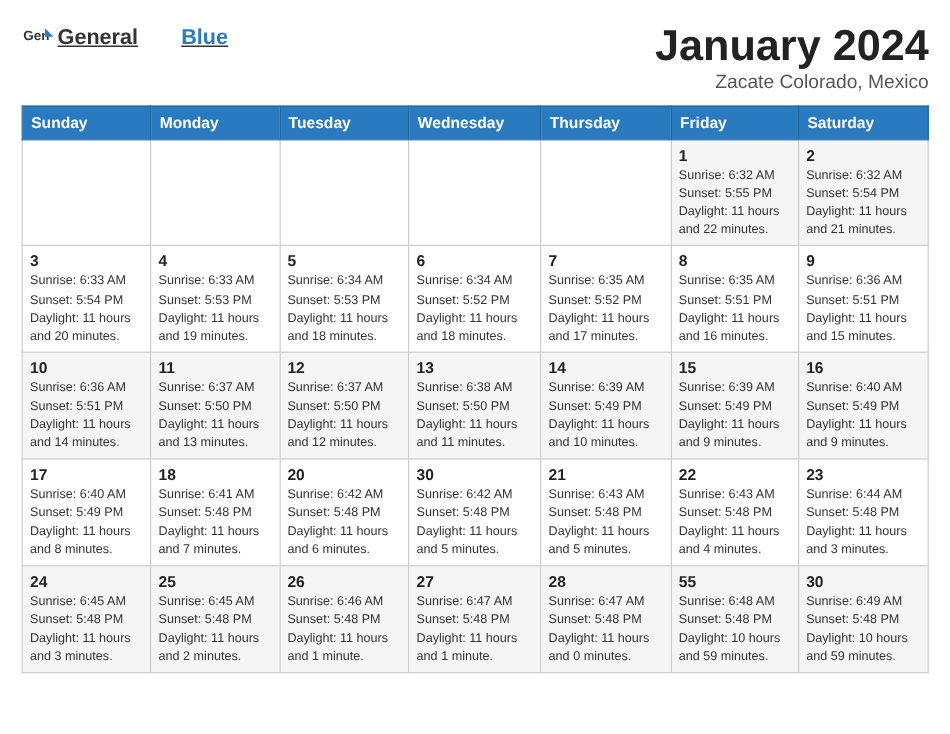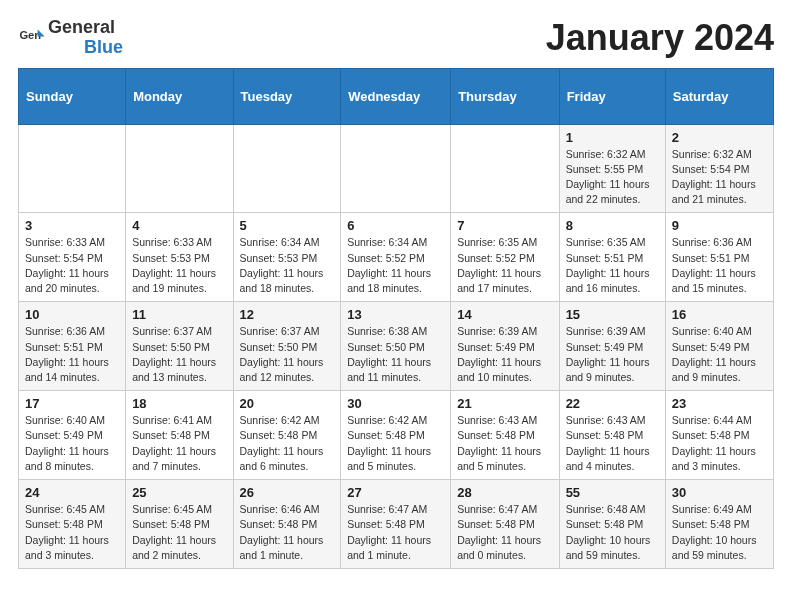--- a/index.html
+++ b/index.html
@@ -20,22 +20,22 @@
       justify-content: space-between;
       align-items: flex-start;
       margin-bottom: 10px;
     }
     .logo {
       display: flex;
       align-items: center;
     }
     .logo-text {
       display: flex;
-      flex-direction: column;
       line-height: 1.1;
+      text-decoration: underline;
     }
     .logo-general {
       font-size: 18px;
       font-weight: bold;
       color: #333;
     }
     .logo-blue {
       font-size: 18px;
       font-weight: bold;
       color: #2a7abf;
@@ -63,21 +63,21 @@
     .calendar {
       width: 100%;
       border-collapse: collapse;
       border: 1px solid #bbb;
       font-size: 11px;
     }
     .calendar th {
       background-color: #2a7abf;
       color: #fff;
       text-align: left;
-      padding: 20px 7px;
+      padding: 6px 7px;
       font-size: 13px;
       font-weight: bold;
       border: 1px solid #2066a0;
     }
     .calendar td {
       vertical-align: top;
       border: 1px solid #ccc;
       padding: 5px 6px;
       width: 113px;
       min-height: 80px;
@@ -115,20 +115,21 @@
         <text x="2" y="22" font-size="16" font-weight="bold" fill="#333">Gen</text>
         <polygon points="28,8 38,18 28,18" fill="#2a7abf"></polygon>
       </svg>
       <div class="logo-text">
         <span class="logo-general">General</span>
         <span class="logo-blue">Blue</span>
       </div>
     </div>
     <div class="title-block">
       <div class="month-title">January 2024</div>
+      <div class="location-title">Zacate Colorado, Mexico</div>
     </div>
   </div>
 
   <table class="calendar">
     <thead>
       <tr>
       <th>Sunday</th>
           <th>Monday</th>
           <th>Tuesday</th>
           <th>Wednesday</th>

